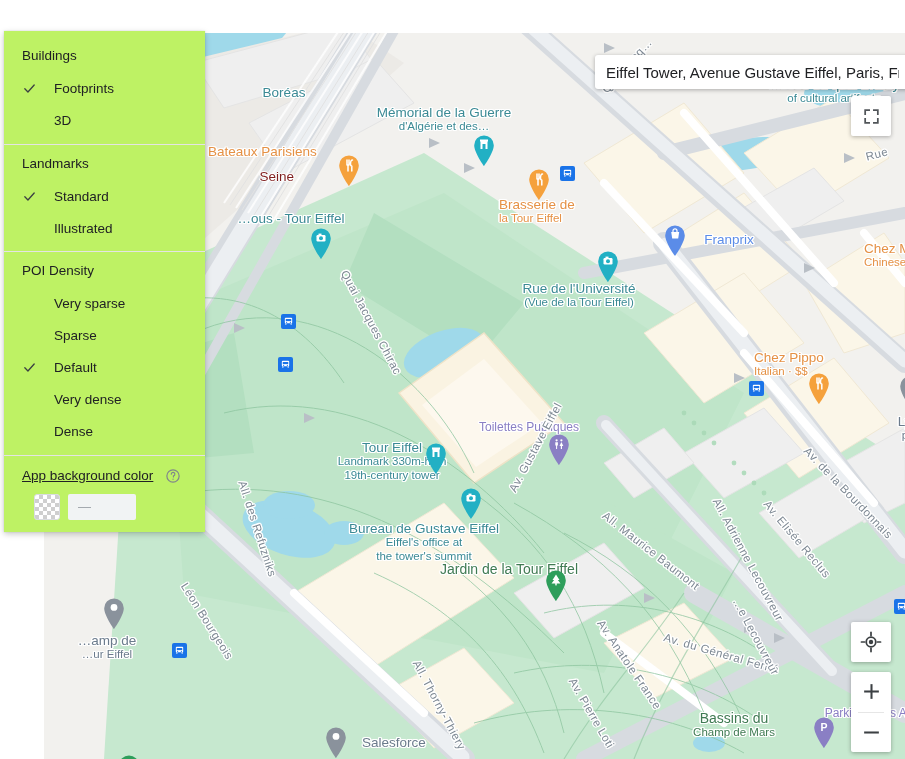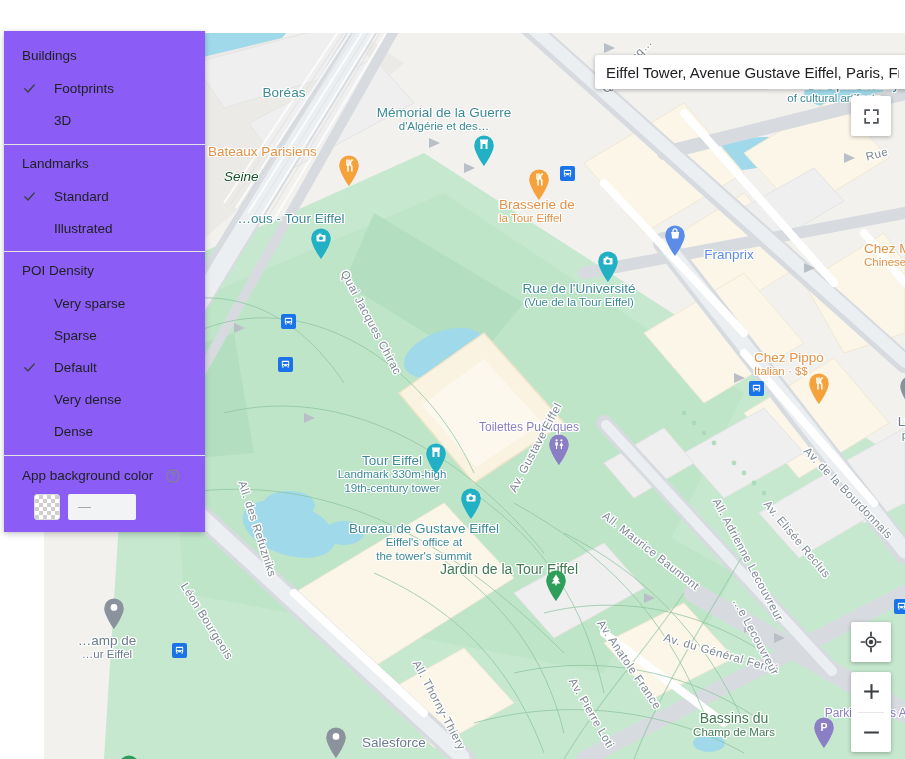--- a/index.html
+++ b/index.html
@@ -54,21 +54,21 @@
                            -1px -1px #fff, 1px -1px #fff, -1px 1px #fff, 1px 1px #fff; }
   .lbl-civic{ font-size: 13.5px; color: #6b7b8c; text-align: center;
               text-shadow: -1.4px 0 #fff, 1.4px 0 #fff, 0 -1.4px #fff, 0 1.4px #fff,
                            -1px -1px #fff, 1px -1px #fff, -1px 1px #fff, 1px 1px #fff; }
   .lbl-park { font-size: 14px; color: #3f7a52; text-align: center;
               text-shadow: -1.4px 0 #fff, 1.4px 0 #fff, 0 -1.4px #fff, 0 1.4px #fff,
                            -1px -1px #fff, 1px -1px #fff, -1px 1px #fff, 1px 1px #fff; }
   .lbl-purple{font-size: 12px; color: #8a7fc4; text-align: center;
               text-shadow: -1.4px 0 #fff, 1.4px 0 #fff, 0 -1.4px #fff, 0 1.4px #fff,
                            -1px -1px #fff, 1px -1px #fff, -1px 1px #fff, 1px 1px #fff; }
-  .lbl-water{ font-size: 13.5px; color: #14532d; text-align: left; font-style: italic;
+  .lbl-water{ font-size: 13.5px; color: #7f1d1d; text-align: right; 
               text-shadow: -1.2px 0 #fff, 1.2px 0 #fff, 0 -1.2px #fff, 0 1.2px #fff; }
   .lbl-sub  { font-size: 11.5px; display: block; line-height: 1.18; }
   .lbl-road { position: absolute; font-size: 11.5px; color: #7d8893; white-space: nowrap;
               pointer-events: none; letter-spacing: .5px;
               text-shadow: -1.4px 0 #fff, 1.4px 0 #fff, 0 -1.4px #fff, 0 1.4px #fff,
                            -1px -1px #fff, 1px -1px #fff, -1px 1px #fff, 1px 1px #fff; }
 
   
   .pin { position: absolute; width: 26px; height: 34px; }
   .pin svg { width: 26px; height: 34px; display: block; }
@@ -100,36 +100,36 @@
   .geo-btn { right: 14px; top: 622px; width: 40px; height: 40px; }
   .zoom-ctrl { right: 14px; top: 672px; width: 40px; height: 80px; flex-direction: column;
                justify-content: flex-start; padding: 0; }
   .zoom-btn { width: 40px; height: 40px; display: flex; align-items: center;
               justify-content: center; cursor: pointer; }
   .zoom-sep { width: 26px; height: 1px; background: #e6e6e6; }
 
   
   .menu {
     position: absolute; left: 4px; top: 31px; width: 201px;
-    background: #8b5cf6; z-index: 60;
+    background: #bef264; z-index: 60;
     box-shadow: 0 2px 6px rgba(0,0,0,.22), 0 0 1px rgba(0,0,0,.18);
     padding: 8px 0 10px 0;
   }
   .menu-section-title {
     font-size: 13.5px; color: #202124; padding: 10px 0 10px 18px; line-height: 1;
   }
   .menu-item {
     display: flex; align-items: center; height: 32px; cursor: pointer;
     padding-left: 18px; font-size: 13.5px; color: #202124;
   }
   .menu-check { width: 32px; flex: 0 0 32px; display: flex; align-items: center; }
   .menu-check svg { width: 15px; height: 15px; }
   .menu-sep { height: 1px; background: #e4e4e4; margin: 7px 0 2px 0; }
   .menu-bg-row {
-    display: flex; align-items: center; padding: 10px 0 6px 18px; font-size: 13.5px; color: #202124;
+    display: flex; align-items: center; padding: 10px 0 6px 18px; font-size: 13.5px; color: #202124; text-decoration: underline;
   }
   .help-icon { margin-left: 12px; width: 16px; height: 16px; cursor: pointer; }
   .menu-swatch-row { display: flex; align-items: center; padding: 4px 0 2px 30px; gap: 8px; }
   .swatch {
     width: 26px; height: 26px; border-radius: 3px; border: 1px solid #dadce0; cursor: pointer;
     background-image:
       linear-gradient(45deg, #cfcfcf 25%, transparent 25%, transparent 75%, #cfcfcf 75%),
       linear-gradient(45deg, #cfcfcf 25%, transparent 25%, transparent 75%, #cfcfcf 75%);
     background-size: 8px 8px; background-position: 0 0, 4px 4px; background-color: #fff;
   }
@@ -300,27 +300,27 @@
     </svg>
 
     <div id="map-overlays">
         <div class="lbl lbl-poi" style="left: 200px; top: 52px; width: 80px;"><span>Boréas</span></div>
         <div class="lbl lbl-food" style="left: 164px; top: 111px; width: 160px;"><span>Bateaux Parisiens</span></div>
         <div class="lbl lbl-poi" style="left: 310px; top: 72px; width: 180px;"><span>Mémorial de la Guerre</span><span class="lbl-sub">d'Algérie et des…</span></div>
         <div class="lbl lbl-water" style="left: 180px; top: 136px; width: 70px;"><span>Seine</span></div>
         <div class="lbl lbl-poi" style="left: 172px; top: 178px; width: 150px;"><span>…ous - Tour Eiffel</span></div>
         <div class="lbl lbl-food" style="left: 455px; top: 164px; width: 120px;"><span>Brasserie de</span><span class="lbl-sub">la Tour Eiffel</span></div>
         <div class="lbl lbl-poi" style="left: 700px; top: 44px; width: 180px;"><span>Musée du quai Branly</span><span class="lbl-sub">of cultural artifacts</span></div>
-        <div class="lbl lbl-shop" style="left: 640px; top: 214px; width: 90px;"><span>Franprix</span></div>
+        <div class="lbl lbl-shop" style="left: 640px; top: 199px; width: 90px;"><span>Franprix</span></div>
         <div class="lbl lbl-food" style="left: 820px; top: 208px; width: 110px;"><span>Chez Ming</span><span class="lbl-sub">Chinese · $$</span></div>
         <div class="lbl lbl-poi" style="left: 440px; top: 248px; width: 190px;"><span>Rue de l'Université</span><span class="lbl-sub">(Vue de la Tour Eiffel)</span></div>
         <div class="lbl lbl-food" style="left: 710px; top: 317px; width: 110px;"><span>Chez Pippo</span><span class="lbl-sub">Italian · $$</span></div>
         <div class="lbl lbl-civic" style="left: 830px; top: 381px; width: 110px;"><span>Lycée prof</span><span class="lbl-sub">public Gus</span></div>
         <div class="lbl lbl-purple" style="left: 410px; top: 387px; width: 150px;"><span>Toilettes Publiques</span></div>
-        <div class="lbl lbl-poi" style="left: 268px; top: 420px; width: 160px;"><span>Tour Eiffel</span><span class="lbl-sub">Landmark 330m-high<br>19th-century tower</span></div>
+        <div class="lbl lbl-poi" style="left: 268px; top: 407px; width: 160px;"><span>Tour Eiffel</span><span class="lbl-sub">Landmark 330m-high<br>19th-century tower</span></div>
         <div class="lbl lbl-poi" style="left: 285px; top: 488px; width: 190px;"><span>Bureau de Gustave Eiffel</span><span class="lbl-sub">Eiffel's office at<br>the tower's summit</span></div>
         <div class="lbl lbl-park" style="left: 385px; top: 528px; width: 160px;"><span>Jardin de la Tour Eiffel</span></div>
         <div class="lbl lbl-civic" style="left: 18px; top: 600px; width: 90px;"><span>…amp de</span><span class="lbl-sub">…ur Eiffel</span></div>
         <div class="lbl lbl-civic" style="left: 300px; top: 702px; width: 100px;"><span>Salesforce</span></div>
         <div class="lbl lbl-park" style="left: 630px; top: 677px; width: 120px;"><span>Bassins du</span><span class="lbl-sub">Champ de Mars</span></div>
         <div class="lbl lbl-purple" style="left: 750px; top: 673px; width: 150px;"><span>Parking Paris Au</span></div>
         <div class="lbl-road" style="left: 560px; top: 52px; transform: rotate(-48deg); transform-origin: left center;">Quai Jacq…</div>
         <div class="lbl-road" style="left: 822px; top: 118px; transform: rotate(-15deg); transform-origin: left center;">Rue</div>
         <div class="lbl-road" style="left: 300px; top: 232px; transform: rotate(62deg); transform-origin: left center;">Quai Jacques Chirac</div>
         <div class="lbl-road" style="left: 198px; top: 442px; transform: rotate(72deg); transform-origin: left center;">All. des Refuzniks</div>

